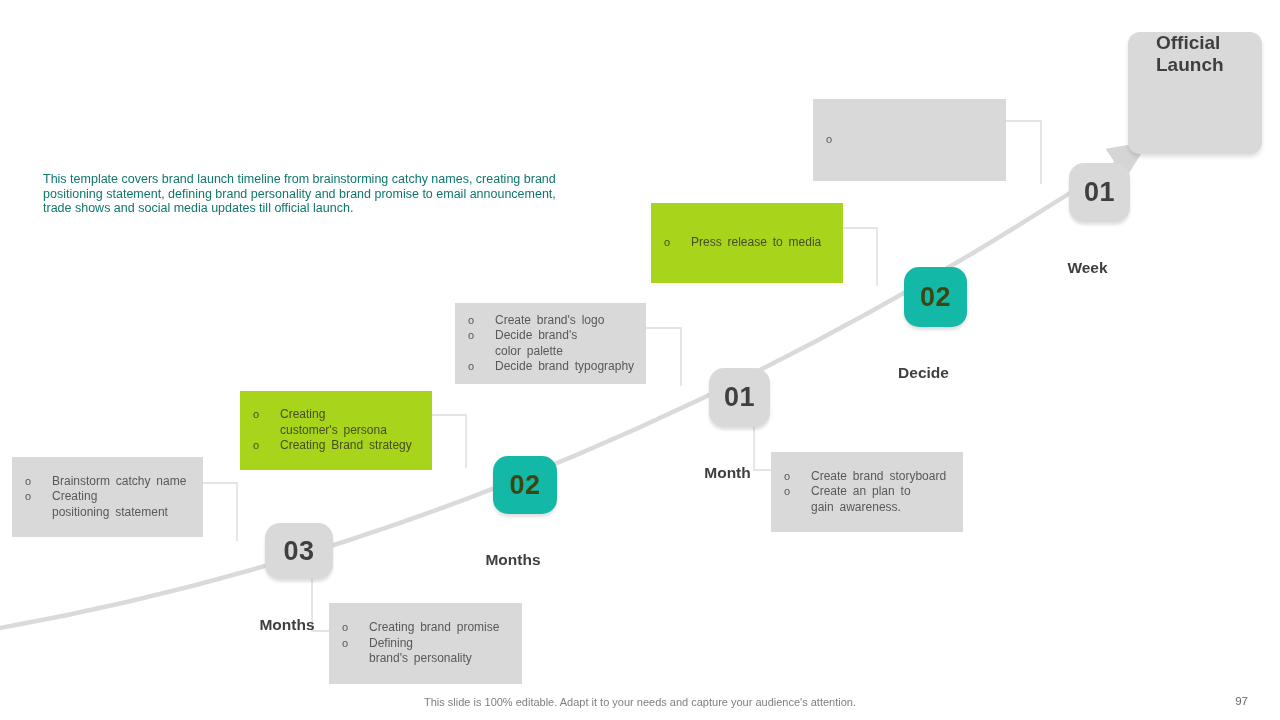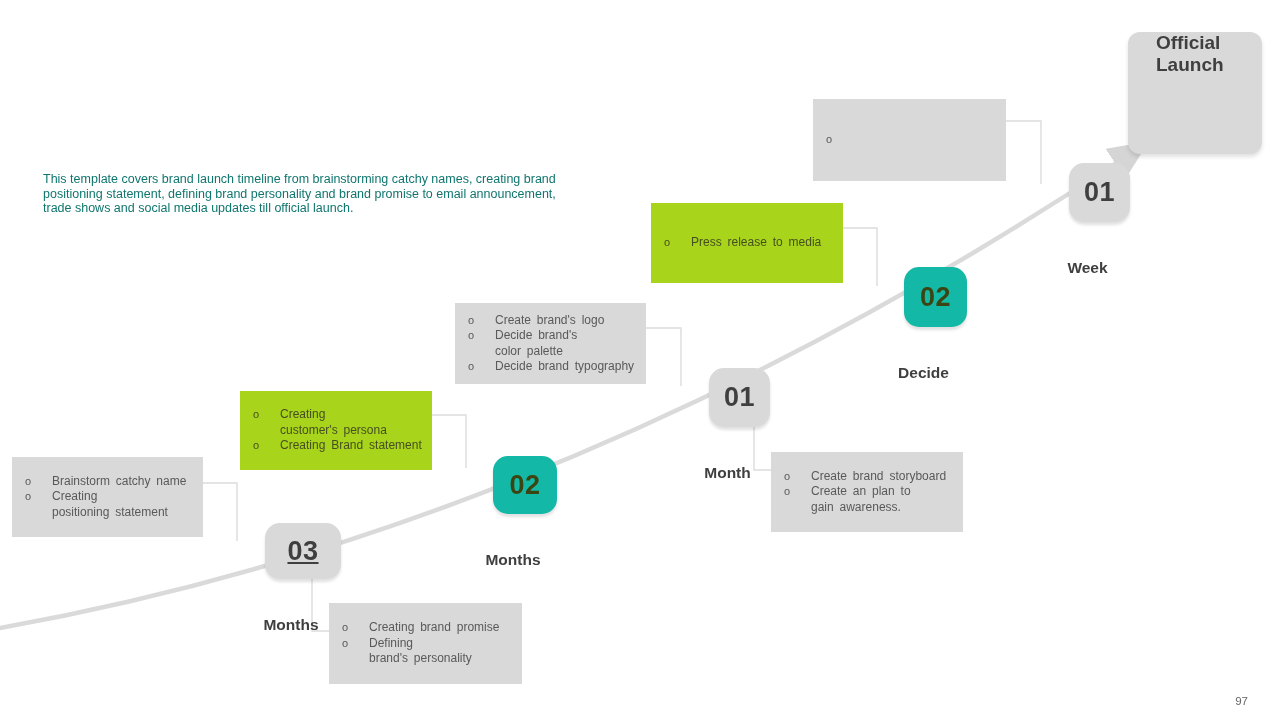--- a/index.html
+++ b/index.html
@@ -80,21 +80,21 @@
       <path d="M 303 571 L 312 571 L 312 631 L 330 631"></path>
       <path d="M 431 415 L 466 415 L 466 468"></path>
       <path d="M 645 328 L 681 328 L 681 386"></path>
       <path d="M 842 228 L 877 228 L 877 286"></path>
       <path d="M 1005 121 L 1041 121 L 1041 184"></path>
       <path d="M 745 418 L 754 418 L 754 470 L 772 470"></path>
     </g>
   </svg>
 
   <div class="milestone" style="left:241px;top:523px;">
-    <div class="chip" style="width:76px;height:56px;text-decoration:underline;">03</div>
+    <div class="chip" style="width:68px;height:56px;">03</div>
     <div class="m-label">Months</div>
   </div>
   <div class="milestone" style="left:469px;top:456px;">
     <div class="chip green" style="width:64px;height:58px;">02</div>
     <div class="m-label">Months</div>
   </div>
   <div class="milestone" style="left:685px;top:368px;">
     <div class="chip" style="width:61px;height:59px;">01</div>
     <div class="m-label">Month</div>
   </div>
@@ -127,21 +127,21 @@
 
   <div class="callout green" style="left:240px;top:391px;width:192px;height:79px;">
     <ul>
       <li>
           <span class="bullet">o</span>
           <span class="item-text">Creating
 customer's persona</span>
         </li>
       <li>
           <span class="bullet">o</span>
-          <span class="item-text">Creating Brand statement</span>
+          <span class="item-text">Creating Brand strategy</span>
         </li>
     </ul>
   </div>
 
   <div class="callout" style="left:329px;top:603px;width:193px;height:81px;">
     <ul>
       <li>
           <span class="bullet">o</span>
           <span class="item-text">Creating brand promise</span>
         </li>
@@ -195,15 +195,16 @@
   </div>
 
   <div class="callout" style="left:813px;top:99px;width:193px;height:82px;">
     <ul>
       <li>
           <span class="bullet">o</span>
         </li>
     </ul>
   </div>
 
+  <div class="footer-note">This slide is 100% editable. Adapt it to your needs and capture your audience's attention.</div>
   <div class="page-number">97</div>
 
 </div>
 
 </body></html>

